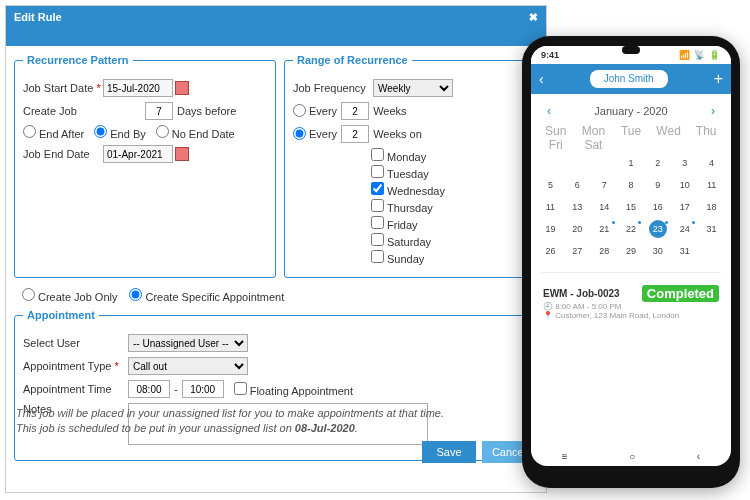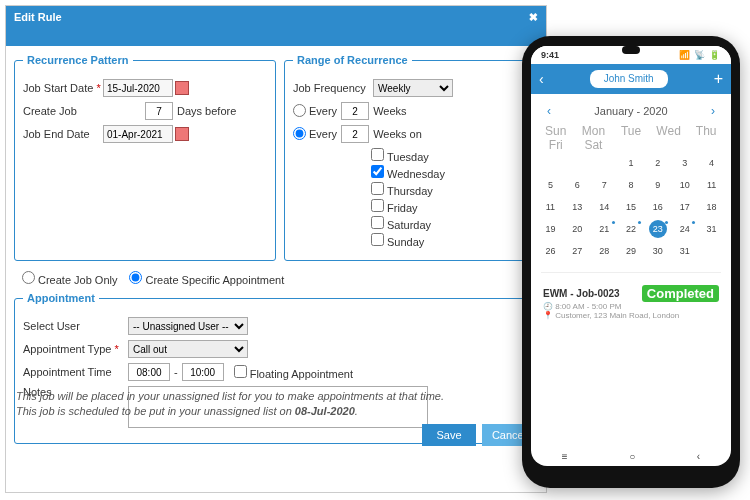--- a/index.html
+++ b/index.html
@@ -75,20 +75,25 @@
         <div class="row">
           <span class="lbl"><span>Job Start Date</span> <span class="req">*</span></span>
           <input type="text" class="date" value="15-Jul-2020" style="">
           <span class="cal-ico"></span>
         </div>
         <div class="row">
           <span class="lbl">Create Job</span>
           <input class="tiny" style="margin-left: 42px;" value="7">
           <span style="margin-left:4px">Days before</span>
         </div>
+        <div class="radio-row">
+          <label><input type="radio" name="end" style=""><span>End After</span></label>
+          <label><input type="radio" name="end" checked="" style=""><span>End By</span></label>
+          <label><input type="radio" name="end" style=""><span>No End Date</span></label>
+        </div>
         <div class="row">
           <span class="lbl">Job End Date</span>
           <input type="text" class="date" value="01-Apr-2021" style="">
           <span class="cal-ico"></span>
         </div>
       </fieldset>
 
       <fieldset class="fs-range">
         <legend>Range of Recurrence</legend>
         <div class="row">
@@ -101,20 +106,21 @@
           <input class="tiny" style="margin: 0px 4px;" value="2">
           <span>Weeks</span>
         </div>
         <div class="row">
           <label><input type="radio" name="ev" checked="" style=""></label>
           <span>Every</span>
           <input class="tiny" style="margin: 0px 4px;" value="2">
           <span>Weeks on</span>
         </div>
         <div class="days" id="days-container">
+            <label><input type="checkbox" style="">Monday</label>
             <label><input type="checkbox" style="">Tuesday</label>
             <label><input type="checkbox" checked="" style="">Wednesday</label>
             <label><input type="checkbox" style="">Thursday</label>
             <label><input type="checkbox" style="">Friday</label>
             <label><input type="checkbox" style="">Saturday</label>
             <label><input type="checkbox" style="">Sunday</label>
           </div>
       </fieldset>
     </div>
 

